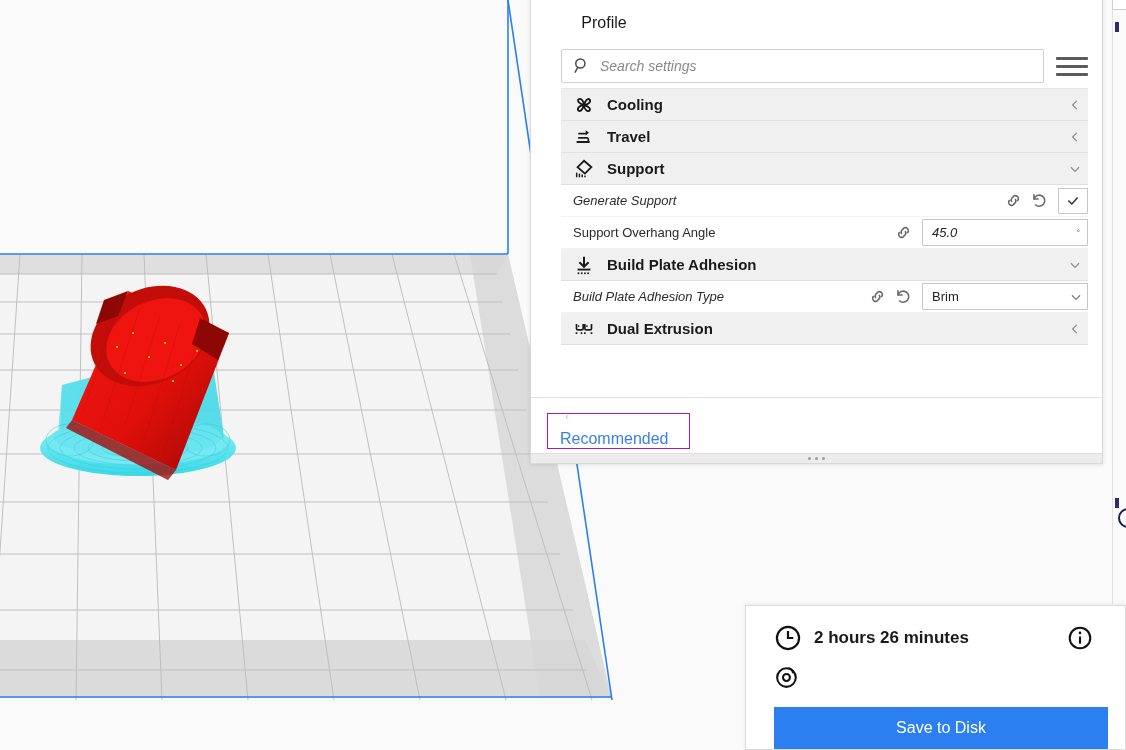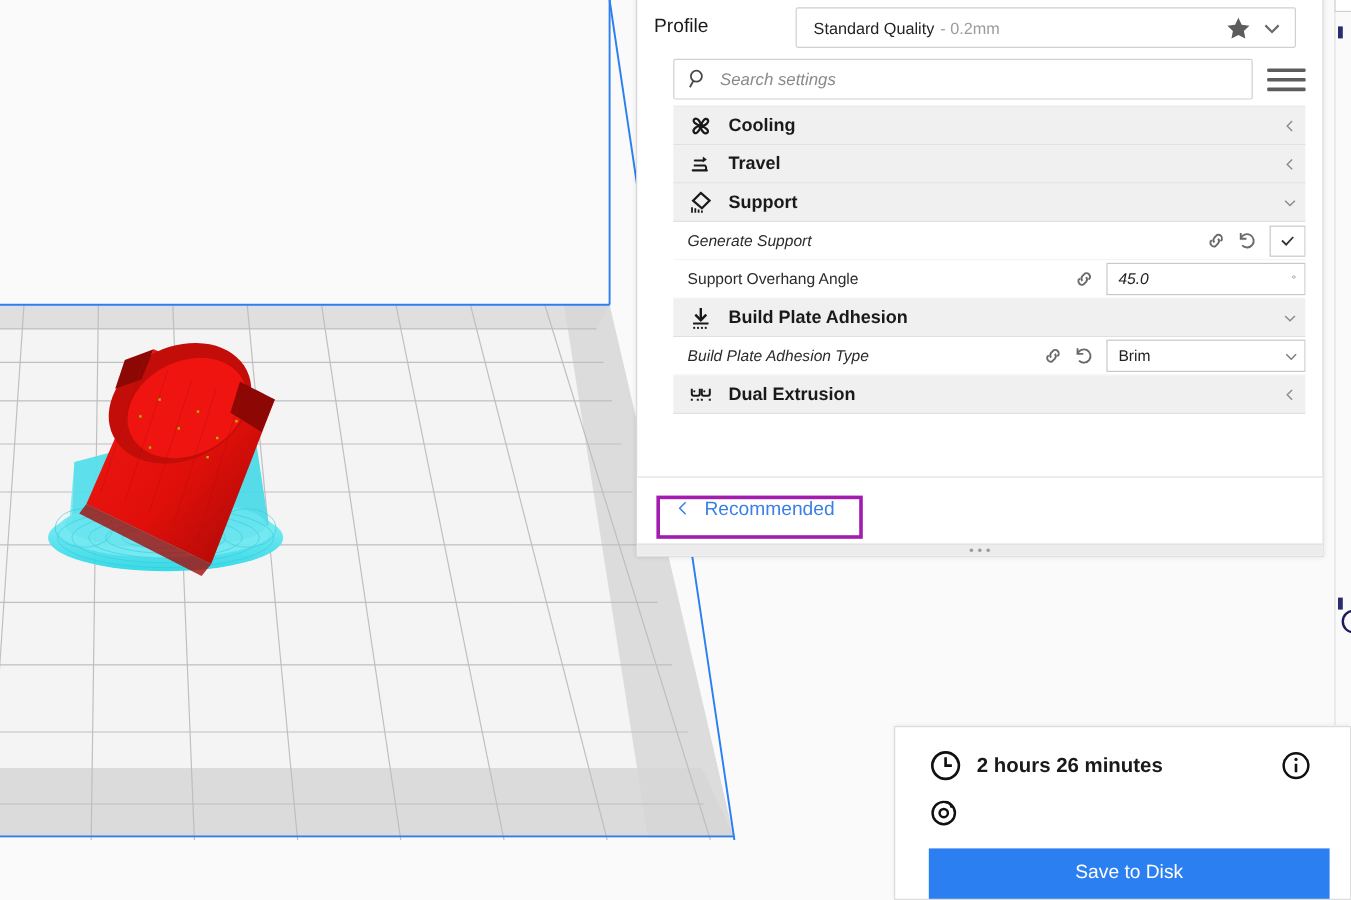--- a/index.html
+++ b/index.html
@@ -25,20 +25,21 @@
     background: #ffffff;
     border: 1px solid #d8d8d8;
     border-top: none;
     box-shadow: 0 1px 4px rgba(0,0,0,0.10);
     display: flex; flex-direction: column;
   }
   .profile-row {
     display: flex; align-items: center;
     height: 42px; padding: 0 22px 0 14px;
     margin-top: 50px;
+    text-align: center;
   }
   .profile-label { font-size: 16px; color: #1a1a1a; width: 118px; }
   .profile-select {
     flex: 1; height: 34px;
     border: 1px solid #d0d0d0; border-radius: 2px;
     background: #fff; display: flex; align-items: center;
     padding: 0 8px 0 14px; cursor: pointer;
   }
   .profile-name { font-size: 13.5px; color: #222; }
   .profile-sub { font-size: 13.5px; color: #9b9b9b; margin-left: 5px; }
@@ -113,22 +114,22 @@
   .val-num .t { font-size: 13px; color: #222; flex: 1; font-style: italic; }
   .val-num .u { font-size: 9px; color: #6a6a6a; }
 
   .panel-footer {
     height: 66px; border-top: 1px solid #e2e2e2;
     display: flex; align-items: center; padding-left: 16px;
     background: #fff;
   }
   .rec-btn {
     height: 36px; padding: 0 20px 0 12px;
-    border: 3px solid #a21caf; background: #fff;
-    display: flex; gap: 10px; cursor: pointer;
+    border: 1px solid #a21caf; background: #fff;
+    display: flex; gap: 10px; cursor: pointer; flex-direction: column;
   }
   .rec-btn .lbl { font-size: 16px; color: #3a7fe8; }
 
   .grip {
     position: absolute; left: 0; right: 0; bottom: 0; height: 10px;
     background: #ececec; border-top: 1px solid #e0e0e0;
     display: flex; align-items: center; justify-content: center; gap: 4px;
     cursor: ns-resize;
   }
   .grip i { width: 3px; height: 3px; border-radius: 50%; background: #9a9a9a; display:block; }
@@ -276,35 +277,20 @@
           <rect x="172" y="380" width="2" height="2"></rect>
         </g>
       </g>
     </svg>
   </div>
 
   <div id="settings-panel">
 
     <div class="profile-row">
       <div class="profile-label">Profile</div>
-      <div class="profile-select">
-        <span class="profile-name">Standard Quality</span>
-        <span class="profile-sub">- 0.2mm</span>
-        <span class="profile-spacer"></span>
-        <span class="icon-btn">
-          <svg class="star-icon" viewBox="0 0 24 24">
-              <polygon fill="#5c5c5c" points="12,3 15,9.4 22,10.3 17,15.1 18.3,22 12,18.7 5.7,22 7,15.1 2,10.3 9,9.4"></polygon>
-            </svg>
-        </span>
-        <span class="icon-btn">
-          <svg class="chev-icon" viewBox="0 0 24 24">
-              <polyline points="6,10 12,16 18,10" fill="none" stroke="#6a6a6a" stroke-width="2"></polyline>
-            </svg>
-        </span>
-      </div>
     </div>
 
     <div class="search-row">
       <div class="search-box">
         <svg class="search-glass" viewBox="0 0 24 24">
           <circle cx="10" cy="9" r="5.5" fill="none" stroke="#4a4a4a" stroke-width="1.8"></circle>
           <line x1="7" y1="13.5" x2="3.5" y2="20" stroke="#4a4a4a" stroke-width="1.8"></line>
         </svg>
         <input class="search-input" value="" placeholder="Search settings" style="">
       </div>

